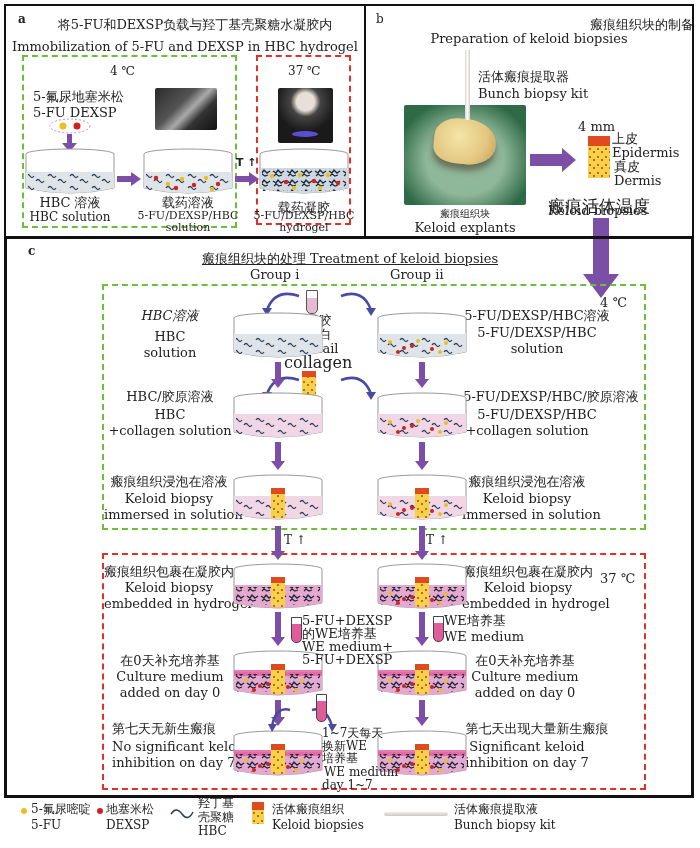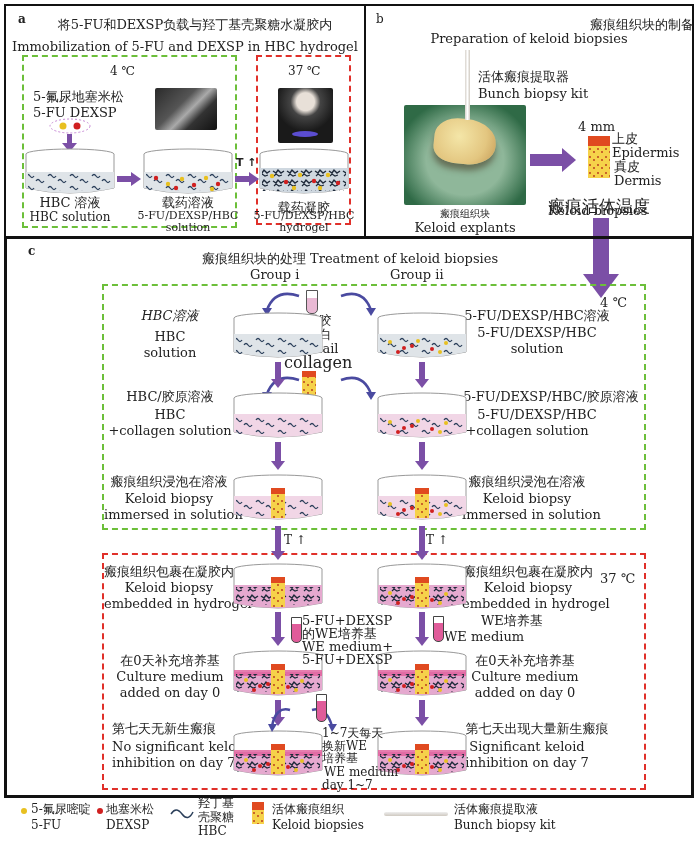--- a/index.html
+++ b/index.html
@@ -149,21 +149,21 @@
 <div class="t l" style="left:548px;top:176px;font-size:17px;margin-top:23px;">瘢痕活体温度</div>
 <div class="t l" style="left:548px;top:204px;font-size:13px;">Keloid biopsies</div>
 
 <svg class="abs" style="left:583px;top:218px;" width="36" height="82">
   <rect x="10" y="0" width="16" height="58" fill="#7b4fa6"></rect>
     <polygon points="0,56 36,56 18,80" fill="#7b4fa6"></polygon>
 </svg>
 
 <div class="frame" style="left:4px;top:236px;width:690px;height:562px;border-width:3px;"></div>
 <div class="lbl" style="left:28px;top:244px;">c</div>
-<div class="t" style="left:200px;width:300px;top:252px;font-size:13px;">瘢痕组织块的处理 Treatment of keloid biopsies</div>
+<div class="t" style="left:200px;width:300px;top:252px;font-size:13px;text-decoration:underline;">瘢痕组织块的处理 Treatment of keloid biopsies</div>
 <div class="t" style="left:250px;top:268px;font-size:13px;">Group i</div>
 <div class="t" style="left:390px;top:268px;font-size:13px;">Group ii</div>
 
 <div class="dash-g" style="left:102px;top:284px;width:544px;height:246px;"></div>
 <div class="dash-r" style="left:102px;top:553px;width:544px;height:237px;"></div>
 <div class="t" style="left:600px;top:296px;font-size:13px;">4 ℃</div>
 <div class="t" style="left:600px;top:572px;font-size:13px;">37 ℃</div>
 
 <div class="t" style="left:110px;width:120px;top:309px;font-size:13px;font-style:italic;">HBC溶液</div>
 <div class="t" style="left:110px;width:120px;top:330px;font-size:13px;">HBC</div>
@@ -466,21 +466,21 @@
 <div class="t" style="left:284px;top:533px;font-size:12px;">T ↑</div>
 <div class="t" style="left:426px;top:533px;font-size:12px;">T ↑</div>
 
 <div class="abs" style="left:291px;top:617px;width:9px;height:24px;border:1px solid #444;border-radius:0 0 5px 5px;background:linear-gradient(#fff 25%,#e05c9a 25%);"></div>
 <div class="t l" style="left:302px;top:614px;font-size:13px;line-height:13px;">5-FU+DEXSP</div>
 <div class="t l" style="left:302px;top:627px;font-size:13px;line-height:13px;">的WE培养基</div>
 <div class="t l" style="left:302px;top:640px;font-size:13px;line-height:13px;">WE medium+</div>
 <div class="t l" style="left:302px;top:653px;font-size:13px;line-height:13px;">5-FU+DEXSP</div>
 
 <div class="abs" style="left:433px;top:616px;width:9px;height:24px;border:1px solid #444;border-radius:0 0 5px 5px;background:linear-gradient(#fff 25%,#e05c9a 25%);"></div>
-<div class="t l" style="left:444px;top:614px;font-size:13px;margin-left:37px;">WE培养基</div>
+<div class="t l" style="left:444px;top:614px;font-size:13px;">WE培养基</div>
 <div class="t l" style="left:444px;top:630px;font-size:13px;">WE medium</div>
 
 <div class="abs" style="left:316px;top:694px;width:9px;height:26px;border:1px solid #444;border-radius:0 0 5px 5px;background:linear-gradient(#fff 25%,#e05c9a 25%);"></div>
 <div class="t l" style="left:322px;top:727px;font-size:12px;line-height:13px;">1~7天每天</div>
 <div class="t l" style="left:322px;top:740px;font-size:12px;line-height:13px;">换新WE</div>
 <div class="t l" style="left:322px;top:753px;font-size:12px;line-height:13px;font-family:Liberation Mono, monospace;">培养基</div>
 <div class="t l" style="left:324px;top:766px;font-size:12px;line-height:13px;">WE medium</div>
 <div class="t l" style="left:322px;top:779px;font-size:12px;line-height:13px;">day 1~7</div>
 
 <div class="abs" style="left:21px;top:808px;width:6px;height:6px;border-radius:50%;background:#e8c020;"></div>

